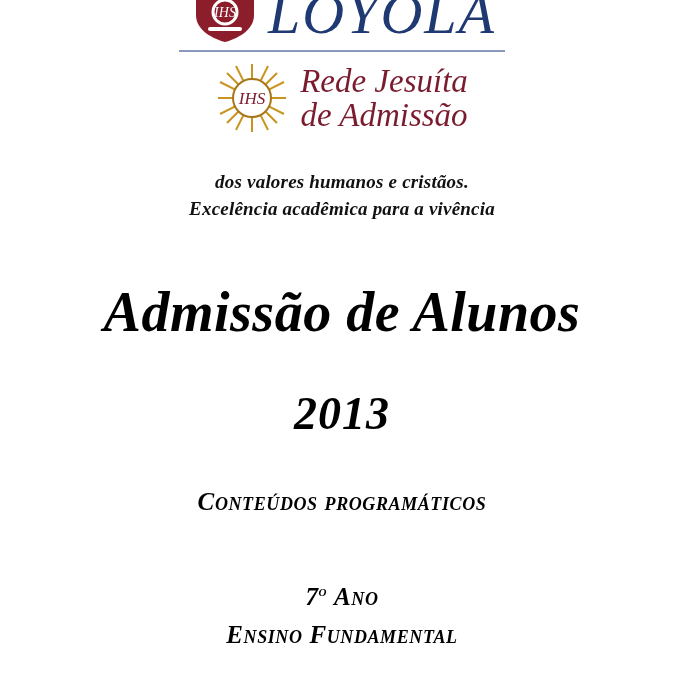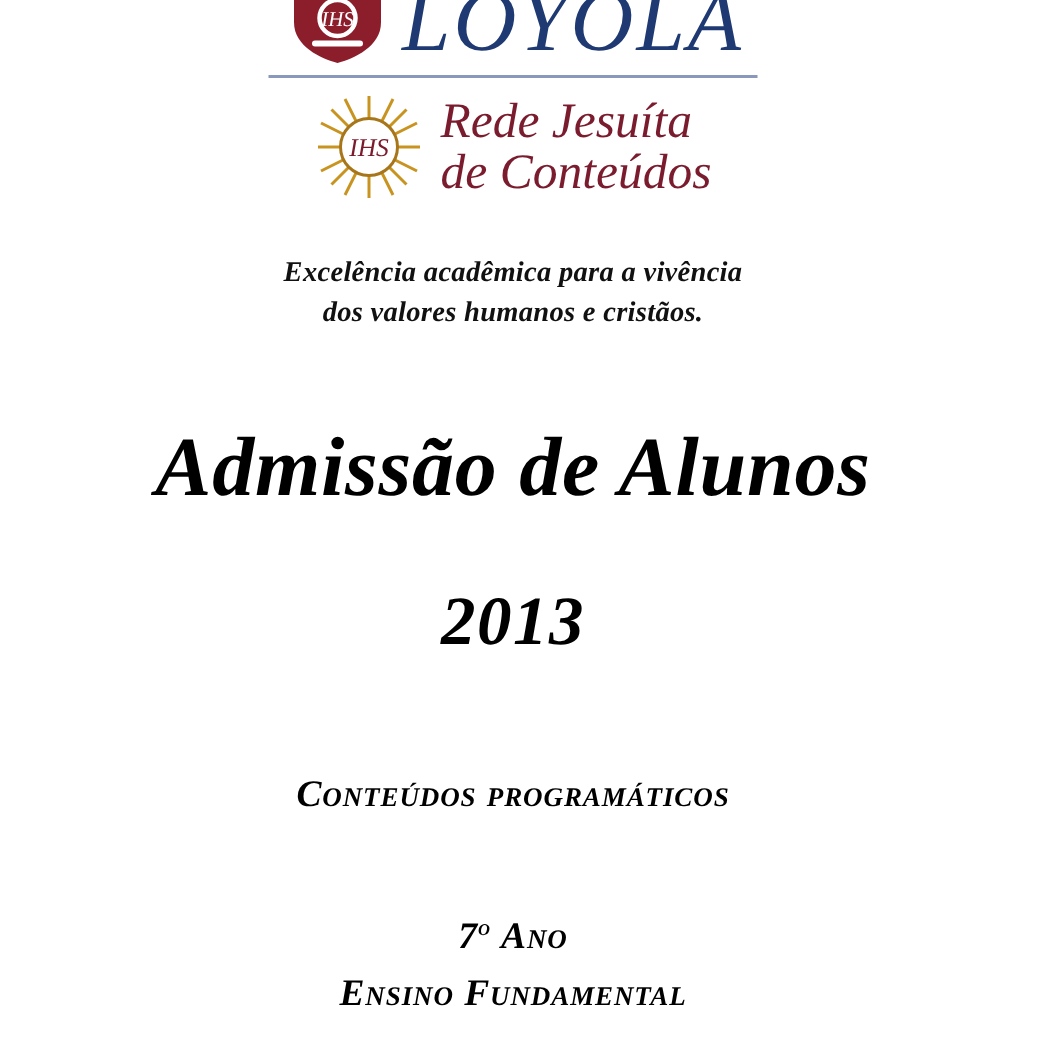--- a/index.html
+++ b/index.html
@@ -67,21 +67,21 @@
     display: flex;
     align-items: center;
     justify-content: center;
   }
   .ihs-badge {
     width: 72px;
     height: 72px;
     margin-right: 12px;
   }
   .rede-text {
-    text-align: left;
+    text-align: center;
     color: #7a1b2e;
     font-family: "Liberation Serif", serif;
     font-size: 33px;
     line-height: 34px;
   }
   .rede-text .l2 {
     display: block;
   }
 
   .tagline {
@@ -108,21 +108,21 @@
   .year {
     margin-top: 54px;
     font-family: "Liberation Serif", serif;
     font-weight: bold;
     font-size: 46px;
     line-height: 48px;
     text-align: center;
     letter-spacing: 1px;
   }
   .subtitle {
-    margin-top: 78px;
+    margin-top: 50px;
     font-family: "Liberation Serif", serif;
     font-weight: bold;
     font-size: 25px;
     line-height: 28px;
     text-align: center;
     font-variant: small-caps;
     letter-spacing: 0.6px;
   }
   .grade {
     margin-top: 60px;
@@ -183,29 +183,29 @@
             <line x1="52" y1="4" x2="20" y2="68"></line>
             <line x1="4" y1="20" x2="68" y2="52"></line>
             <line x1="4" y1="52" x2="68" y2="20"></line>
           </g>
           <circle cx="36" cy="36" r="19" fill="#ffffff" stroke="#a8761a" stroke-width="2"></circle>
           <text x="36" y="42" font-family="Liberation Serif, serif" font-size="17" fill="#7a1b2e" text-anchor="middle">IHS</text>
         </svg>
       </span>
       <span class="rede-text">
         <span class="l1">Rede Jesuíta</span>
-        <span class="l2">de Conteúdos</span>
+        <span class="l2">de Admissão</span>
       </span>
     </div>
 
   </div>
 
   <div class="tagline">
+    <div>dos valores humanos e cristãos.</div>
     <div>Excelência acadêmica para a vivência</div>
-    <div>dos valores humanos e cristãos.</div>
   </div>
 
   <div class="title">Admissão de Alunos</div>
 
   <div class="year">2013</div>
 
   <div class="subtitle">Conteúdos programáticos</div>
 
   <div class="grade">
     <span>7</span><sup>o</sup>&nbsp;<span>Ano</span>

